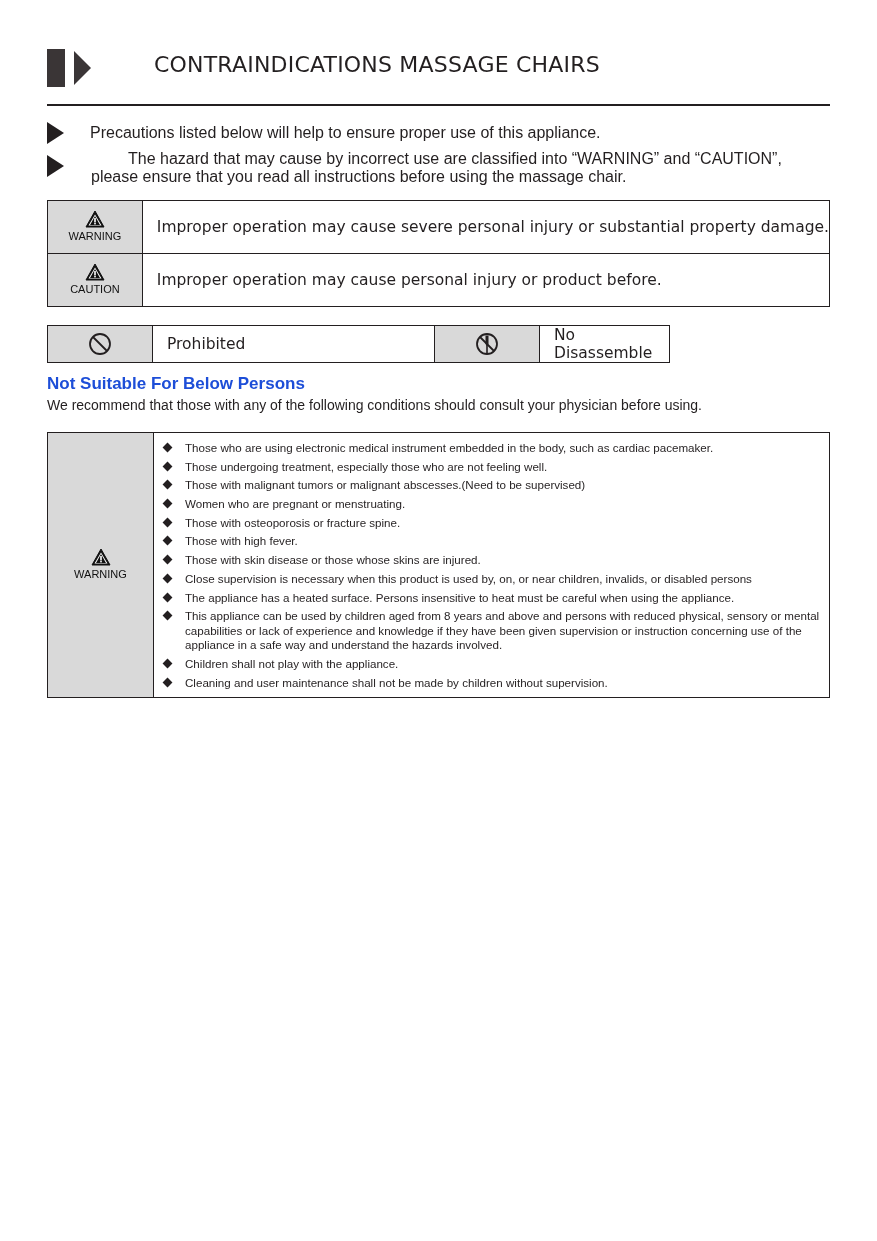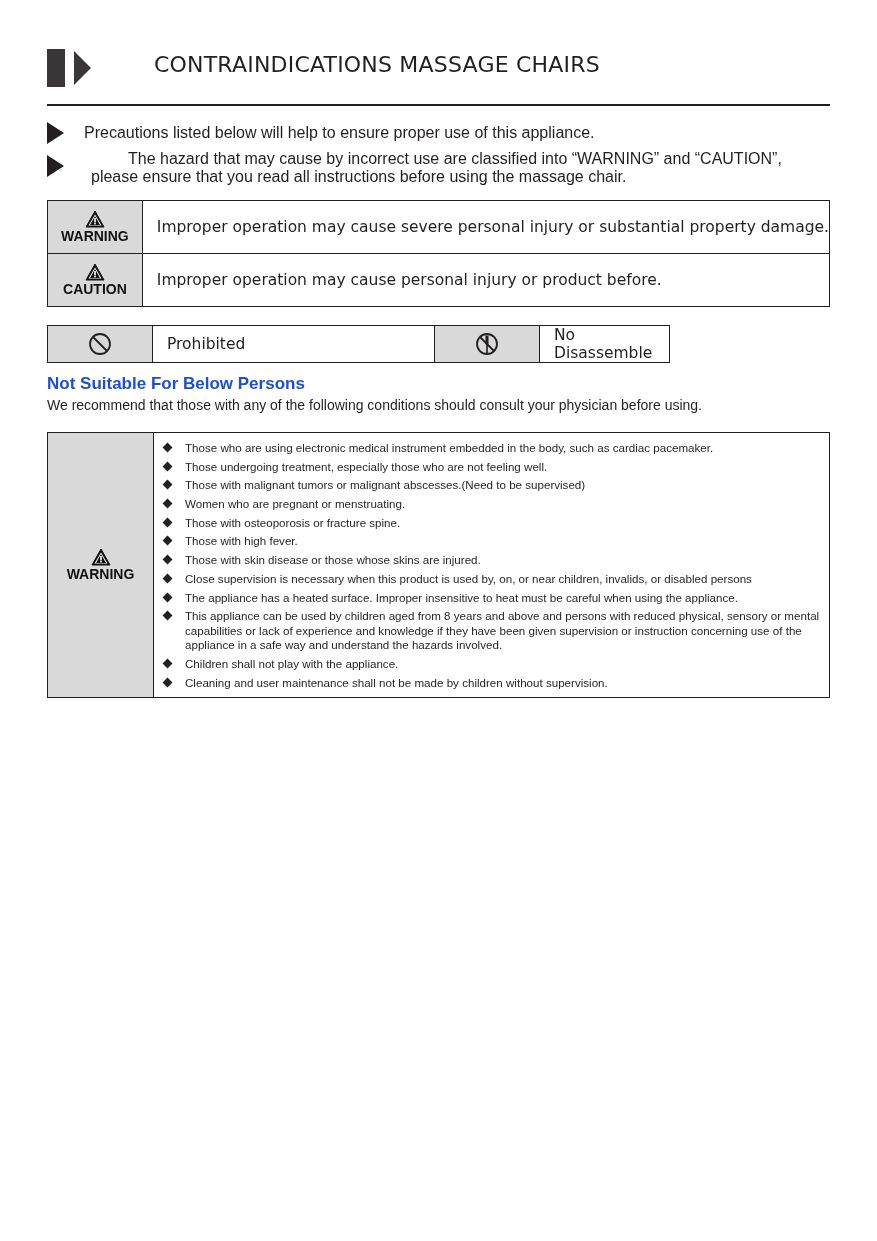--- a/index.html
+++ b/index.html
@@ -5,26 +5,26 @@
   html, body { margin: 0; padding: 0; background: #ffffff; }
   body { width: 877px; height: 1241px; position: relative; font-family: "DejaVu Sans", sans-serif; color: #231f20; overflow: hidden; }
 
   .header { position: absolute; left: 47px; top: 47px; width: 783px; height: 57px; border-bottom: 2px solid #231f20; }
   .header-block { position: absolute; left: 0; top: 2px; width: 18px; height: 38px; background: #3a3536; }
   .header-tri { position: absolute; left: 27px; top: 4px; width: 0; height: 0; border-top: 17px solid transparent; border-bottom: 17px solid transparent; border-left: 17px solid #3a3536; }
   .page-title { position: absolute; left: 107px; top: 5px; font-size: 22px; letter-spacing: 0.2px; font-family: "DejaVu Sans", sans-serif; font-weight: normal; color: #231f20; white-space: nowrap; }
 
   .intro { position: absolute; left: 47px; font-size: 14.5px; color: #231f20; }
   .intro-tri { position: absolute; left: 0; width: 0; height: 0; border-top: 11px solid transparent; border-bottom: 11px solid transparent; border-left: 17px solid #231f20; }
-  .intro-text { position: absolute; left: 37px; white-space: nowrap; line-height: 18px; font-family: "Liberation Sans", sans-serif; font-size: 16px; }
+  .intro-text { position: absolute; left: 43px; white-space: nowrap; line-height: 18px; font-family: "Liberation Sans", sans-serif; font-size: 16px; }
 
   table.level-table { position: absolute; left: 47px; top: 200px; width: 783px; border-collapse: collapse; }
   table.level-table td { border: 1.5px solid #231f20; height: 52px; padding: 0; }
   .label-cell { width: 104px; background: #d9d9d9; text-align: center; vertical-align: middle; }
-  .label-word { display: block; font-family: "Liberation Sans", sans-serif; font-weight: bold; font-size: 14px; line-height: 15px; color: #111; }
+  .label-word { display: block; font-family: "Liberation Sans", sans-serif; font-weight: normal; font-size: 11px; line-height: 15px; color: #111; }
   .desc-cell { padding-left: 14px !important; font-size: 15.5px; color: #231f20; vertical-align: middle; white-space: nowrap; }
   .warn-icon { display: block; margin: 0 auto 1px auto; width: 20px; height: 18px; }
 
   table.symbol-table { position: absolute; left: 47px; top: 325px; width: 623px; border-collapse: collapse; }
   table.symbol-table td { border: 1.5px solid #231f20; height: 28px; padding: 0; vertical-align: middle; }
   .sym-cell { width: 104px; background: #d9d9d9; text-align: center; }
   .sym-cell svg { display: block; margin: 0 auto; }
   .sym-label { padding-left: 14px !important; font-size: 15.5px; color: #231f20; }
 
   .section-title { position: absolute; left: 47px; top: 374px; font-family: "Liberation Sans", sans-serif; font-weight: bold; font-size: 17px; color: #1d4ed8; }
@@ -125,18 +125,18 @@
   </div>
   <div class="list-body" id="list-body">
       <div class="li"><span class="diamond"></span><span>Those who are using electronic medical instrument embedded in the body, such as cardiac pacemaker.</span></div>
       <div class="li"><span class="diamond"></span><span>Those undergoing treatment, especially those who are not feeling well.</span></div>
       <div class="li"><span class="diamond"></span><span>Those with malignant tumors or malignant abscesses.(Need to be supervised)</span></div>
       <div class="li"><span class="diamond"></span><span>Women who are pregnant or menstruating.</span></div>
       <div class="li"><span class="diamond"></span><span>Those with osteoporosis or fracture spine.</span></div>
       <div class="li"><span class="diamond"></span><span>Those with high fever.</span></div>
       <div class="li"><span class="diamond"></span><span>Those with skin disease or those whose skins are injured.</span></div>
       <div class="li"><span class="diamond"></span><span>Close supervision is necessary when this product is used by, on, or near children, invalids, or disabled persons</span></div>
-      <div class="li"><span class="diamond"></span><span>The appliance has a heated surface. Improper insensitive to heat must be careful when using the appliance.</span></div>
+      <div class="li"><span class="diamond"></span><span>The appliance has a heated surface. Persons insensitive to heat must be careful when using the appliance.</span></div>
       <div class="li"><span class="diamond"></span><span>This appliance can be used by children aged from 8 years and above and persons with reduced physical, sensory or mental capabilities or lack of experience and knowledge if they have been given supervision or instruction concerning use of the appliance in a safe way and understand the hazards involved.</span></div>
       <div class="li"><span class="diamond"></span><span>Children shall not play with the appliance.</span></div>
       <div class="li"><span class="diamond"></span><span>Cleaning and user maintenance shall not be made by children without supervision.</span></div>
     </div>
 </div>
 
 </body></html>

